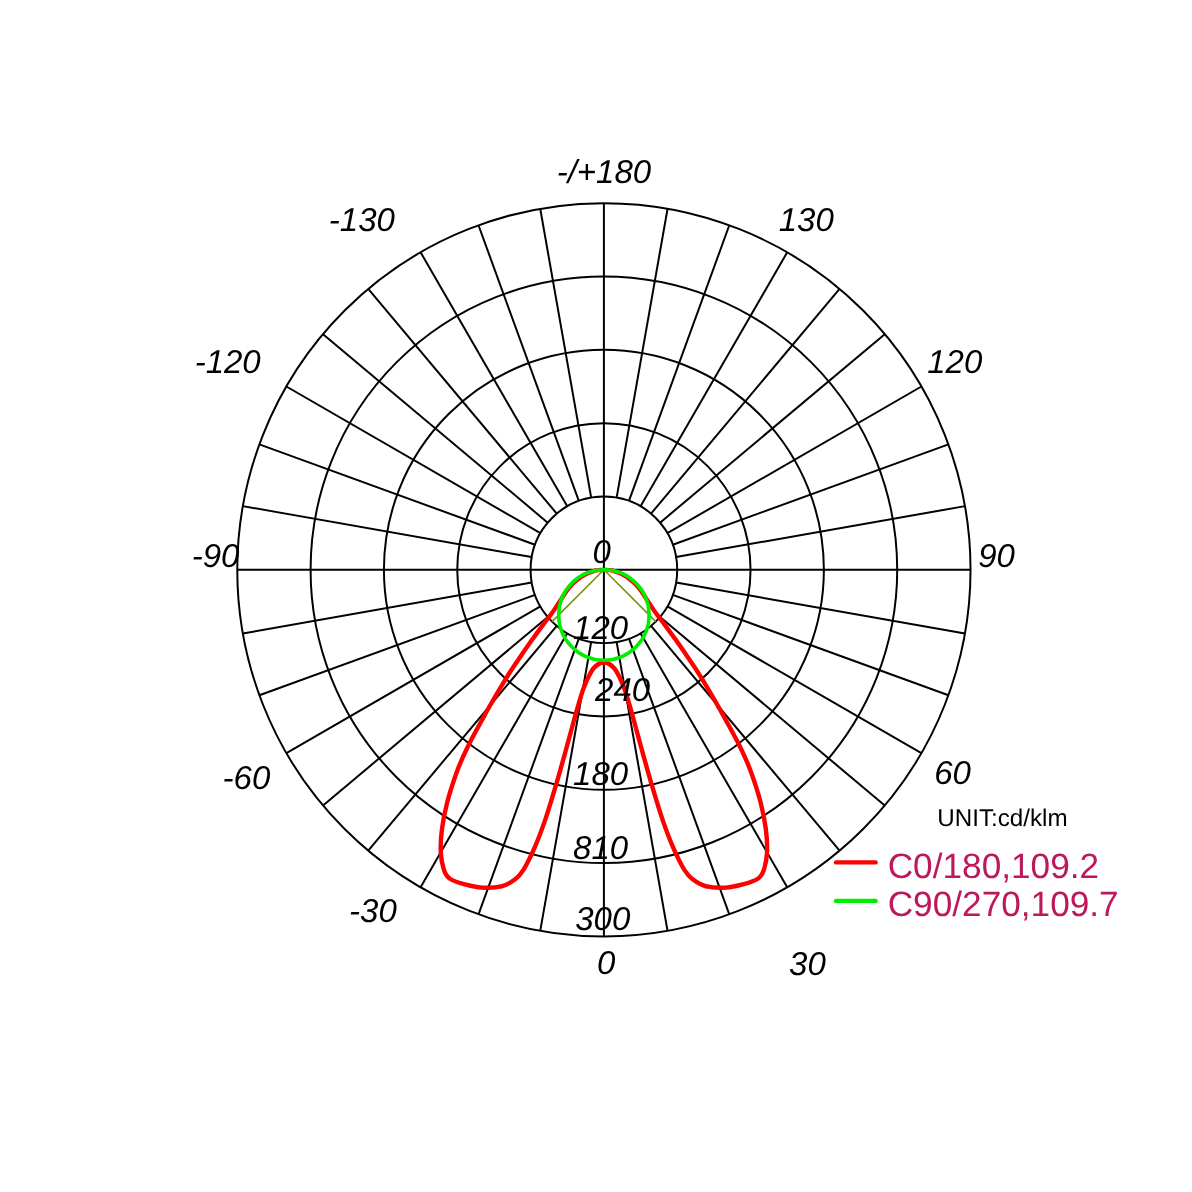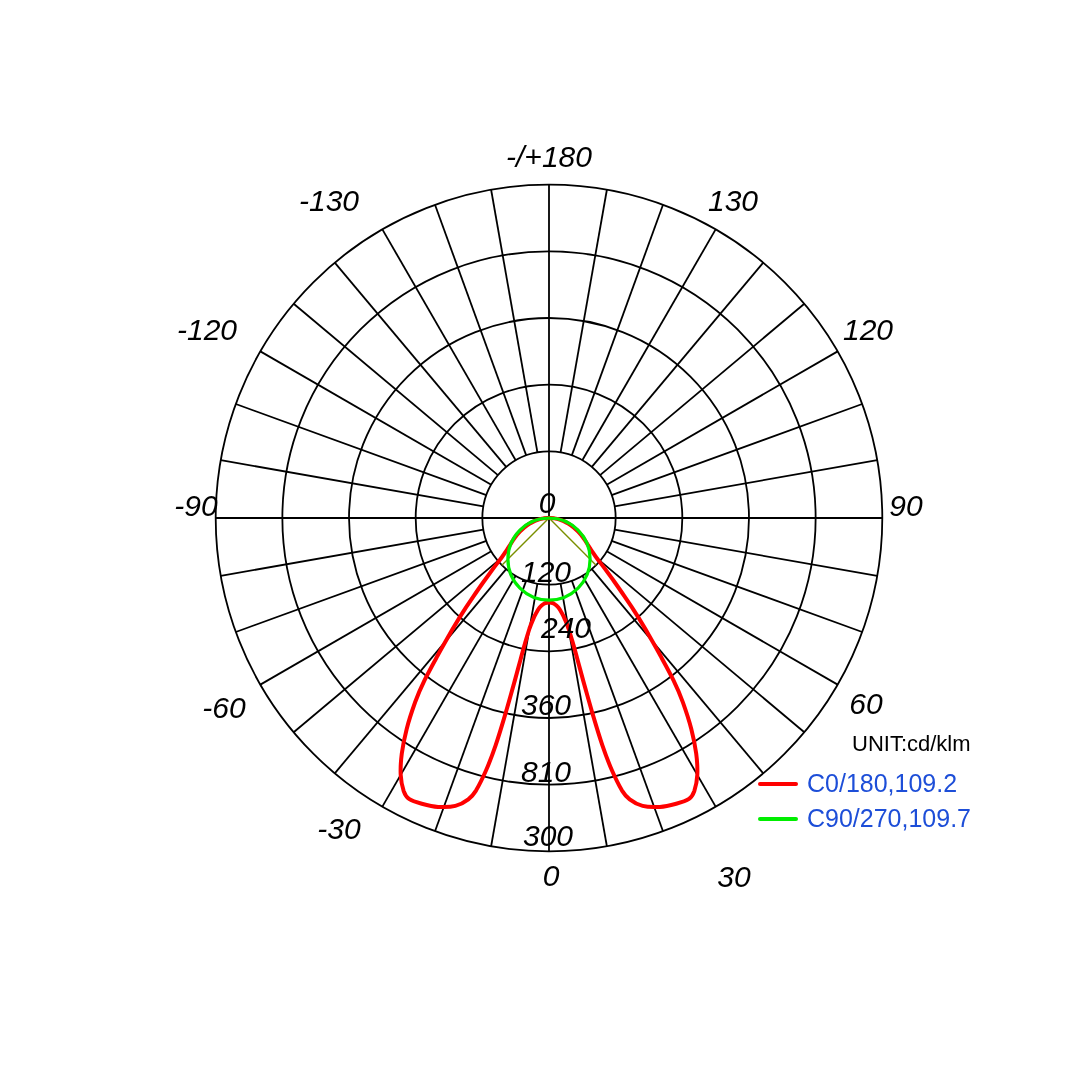--- a/index.html
+++ b/index.html
@@ -74,22 +74,22 @@
     left: 13px;
     top: 11px;
     width: 40px;
     height: 4px;
     border-radius: 2px;
   }
   .legend-label {
     position: absolute;
     left: 62px;
     top: 0px;
-    font-size: 25px;
-    color: #1d4ed8;
+    font-size: 32px;
+    color: #be185d;
     white-space: nowrap;
     line-height: 1;
   }
 </style>
 </head>
 <body>
 
 <div class="stage">
 
   <svg class="chart-svg" width="1084" height="1084" viewBox="0 0 1084 1084">
@@ -155,21 +155,21 @@
       <span class="axis-label" style="left: 734px; top: 829px; margin-top: 48px;">30</span>
       <span class="axis-label" style="left: 551px; top: 876px;">0</span>
       <span class="axis-label" style="left: 339px; top: 829px;">-30</span>
       <span class="axis-label" style="left: 224px; top: 708px;">-60</span>
       <span class="axis-label" style="left: 172px; top: 506px; margin-left: 24px;">-90</span>
       <span class="axis-label" style="left: 207px; top: 330px;">-120</span>
       <span class="axis-label" style="left: 329px; top: 201px;">-130</span>
       <span class="axis-label" style="left: 547px; top: 503px;">0</span>
       <span class="axis-label" style="left: 546px; top: 572px;">120</span>
       <span class="axis-label" style="left: 546px; top: 628px; margin-left: 20px;">240</span>
-      <span class="axis-label" style="left: 546px; top: 705px;">360</span>
+      <span class="axis-label" style="left: 546px; top: 705px;">180</span>
       <span class="axis-label" style="left: 546px; top: 772px;">810</span>
       <span class="axis-label" style="left: 548px; top: 836px;">300</span>
     </div>
 
   <div class="legend">
     <div class="legend-unit">UNIT:cd/klm</div>
     <div class="legend-entry e0">
       <div class="legend-line" id="legendLine0" style="background: rgb(255, 0, 0);"></div>
       <div class="legend-label">C0/180,109.2</div>
     </div>

